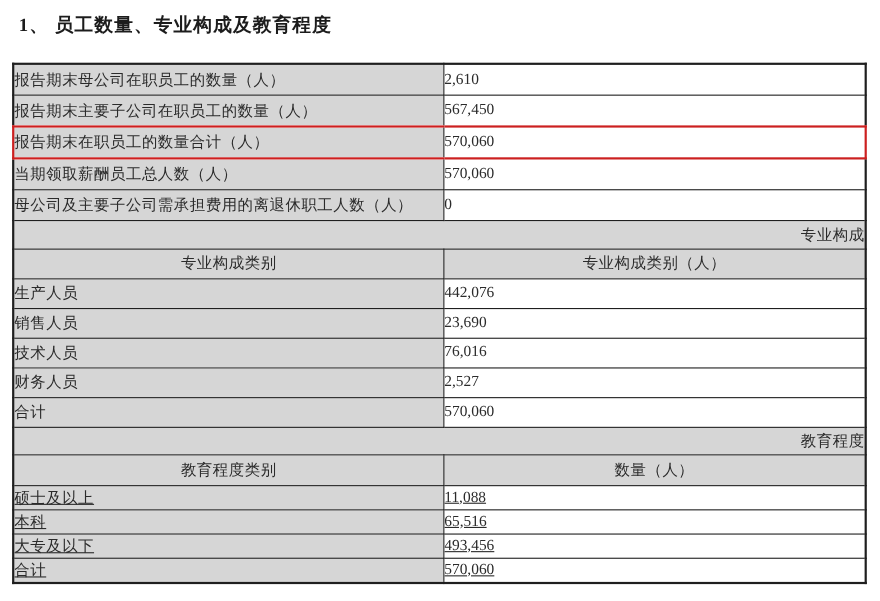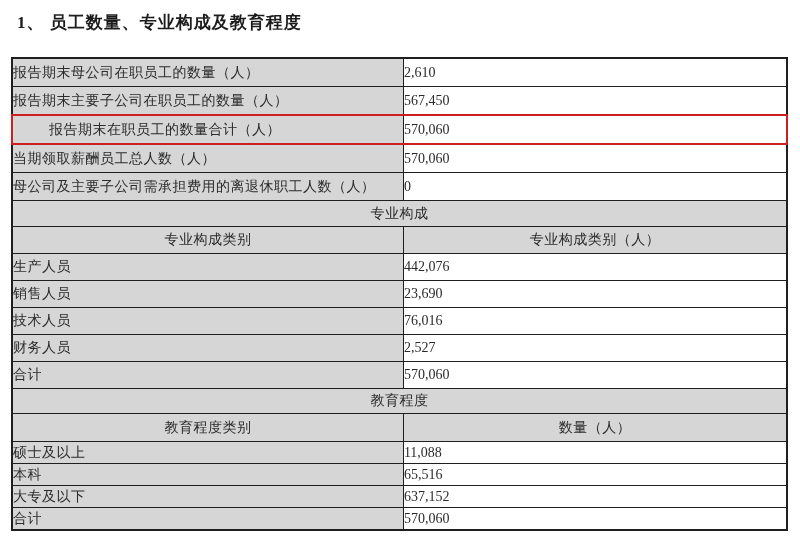--- a/index.html
+++ b/index.html
@@ -53,38 +53,38 @@
     padding-left: 10px;
     letter-spacing: 0.5px;
   }
   td.value {
     background: #ffffff;
     text-align: left;
     padding-right: 12px;
   }
   th.section {
     background: var(--cell-gray, #d6d6d6);
-    text-align: center;
+    text-align: right;
     letter-spacing: 0.5px;
   }
   th.colhead {
     background: var(--cell-gray, #d6d6d6);
     text-align: center;
     letter-spacing: 0.5px;
   }
   tr.h27 td, tr.h27 th { height: 27px; }
   tr.h26 td, tr.h26 th { height: 26px; }
   tr.h25 td, tr.h25 th { height: 25px; }
   tr.h24 td, tr.h24 th { height: 24px; }
-  tr.h21 td, tr.h21 th { height: 21px; }
+  tr.h21 td, tr.h21 th { height: 21px; text-decoration: underline; }
   tr.hl td {
     border-top: 2.5px solid var(--highlight-red, #cc2020);
     border-bottom: 2.5px solid var(--highlight-red, #cc2020);
   }
-  tr.hl td:first-child { border-left: 2.5px solid var(--highlight-red, #cc2020); padding-left: 36px; }
+  tr.hl td:first-child { border-left: 2.5px solid var(--highlight-red, #cc2020); }
   tr.hl td:last-child  { border-right: 2.5px solid var(--highlight-red, #cc2020); }
 </style>
 </head>
 <body>
 
 <div class="page">
 
   <div class="doc-title">1、 员工数量、专业构成及教育程度</div>
 
   <table class="stats">
@@ -153,21 +153,21 @@
     <tr class="h21">
       <td class="label">硕士及以上</td>
       <td class="value">11,088</td>
     </tr>
     <tr class="h21">
       <td class="label">本科</td>
       <td class="value">65,516</td>
     </tr>
     <tr class="h21">
       <td class="label">大专及以下</td>
-      <td class="value">637,152</td>
+      <td class="value">493,456</td>
     </tr>
     <tr class="h21">
       <td class="label">合计</td>
       <td class="value">570,060</td>
     </tr>
   </tbody>
     </table>
 
 </div>
 

